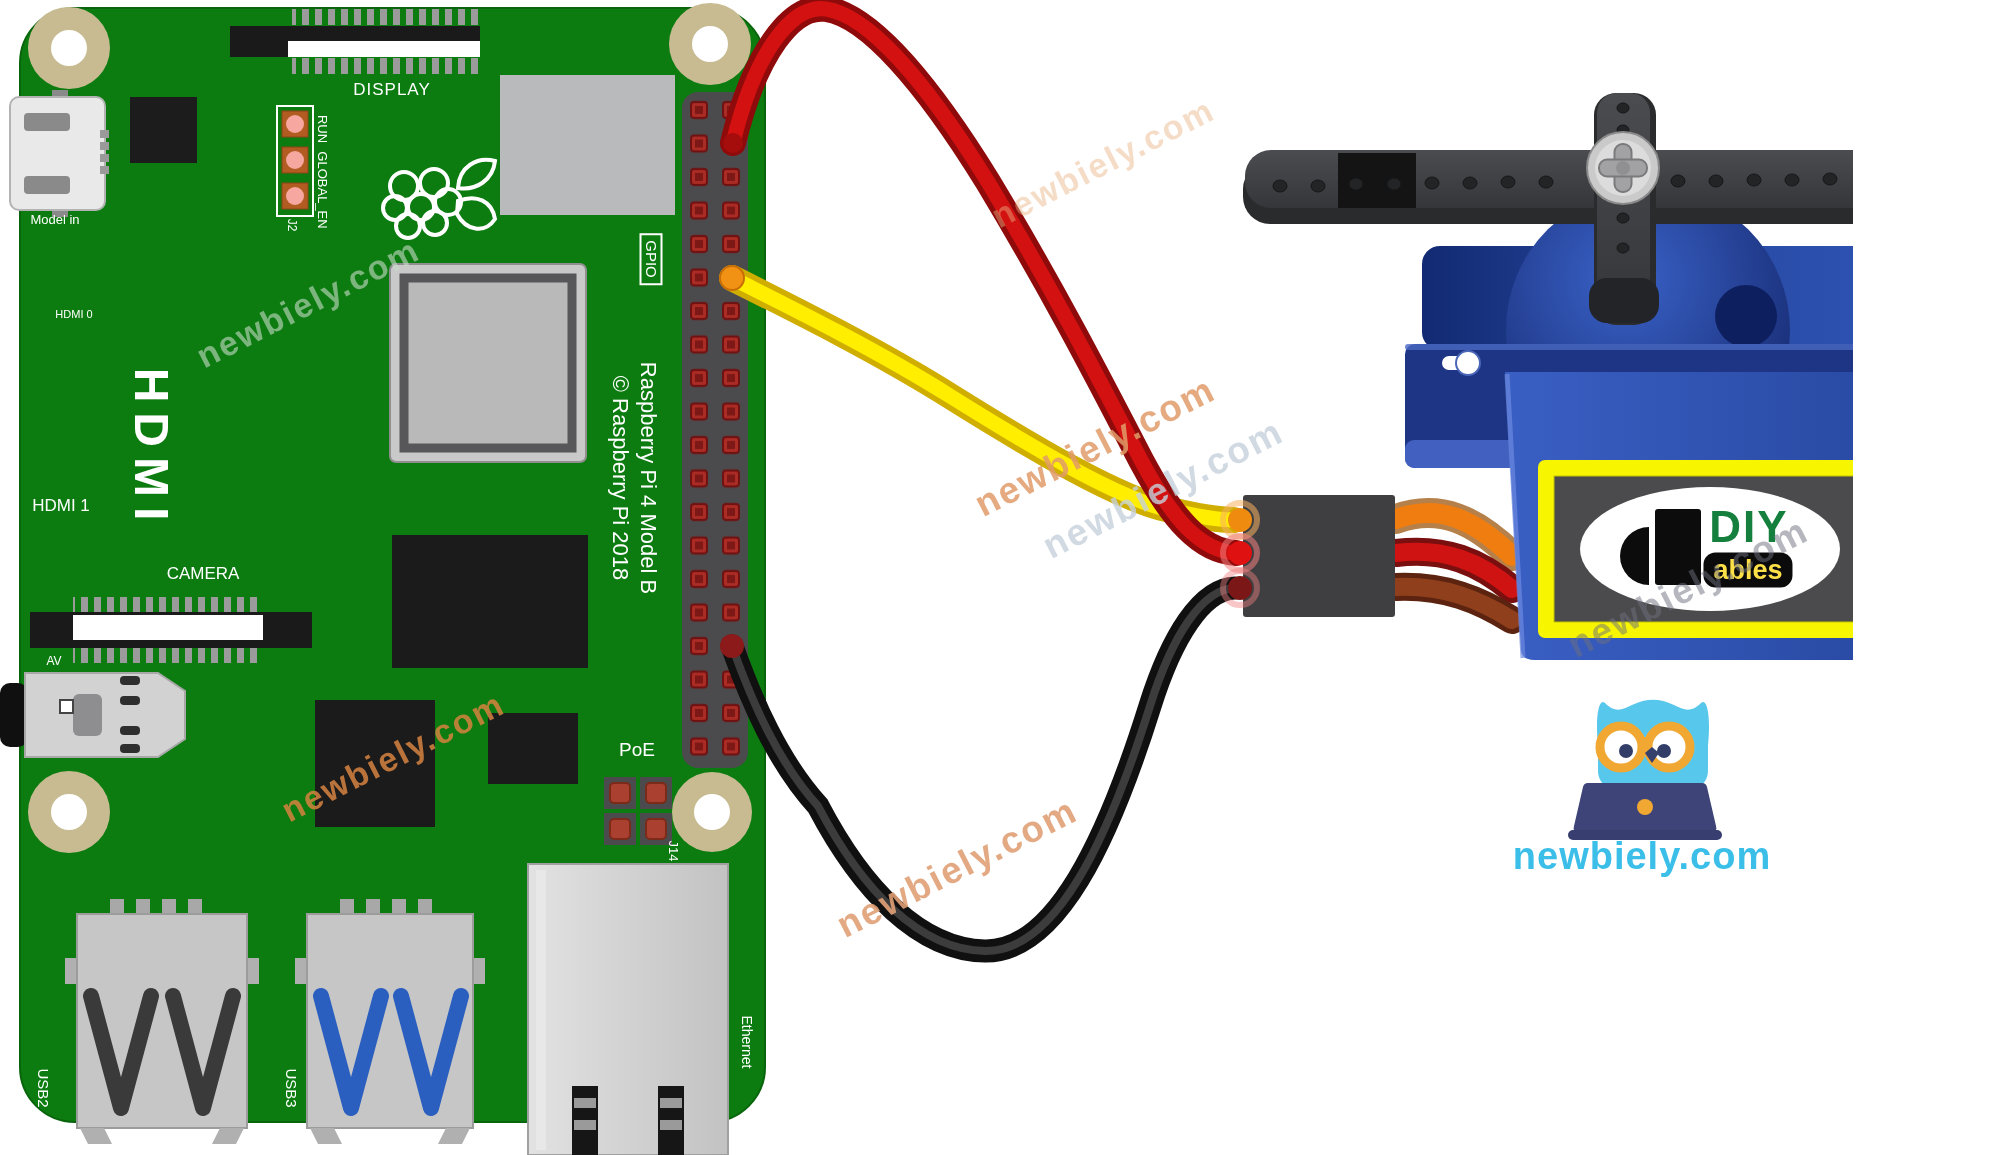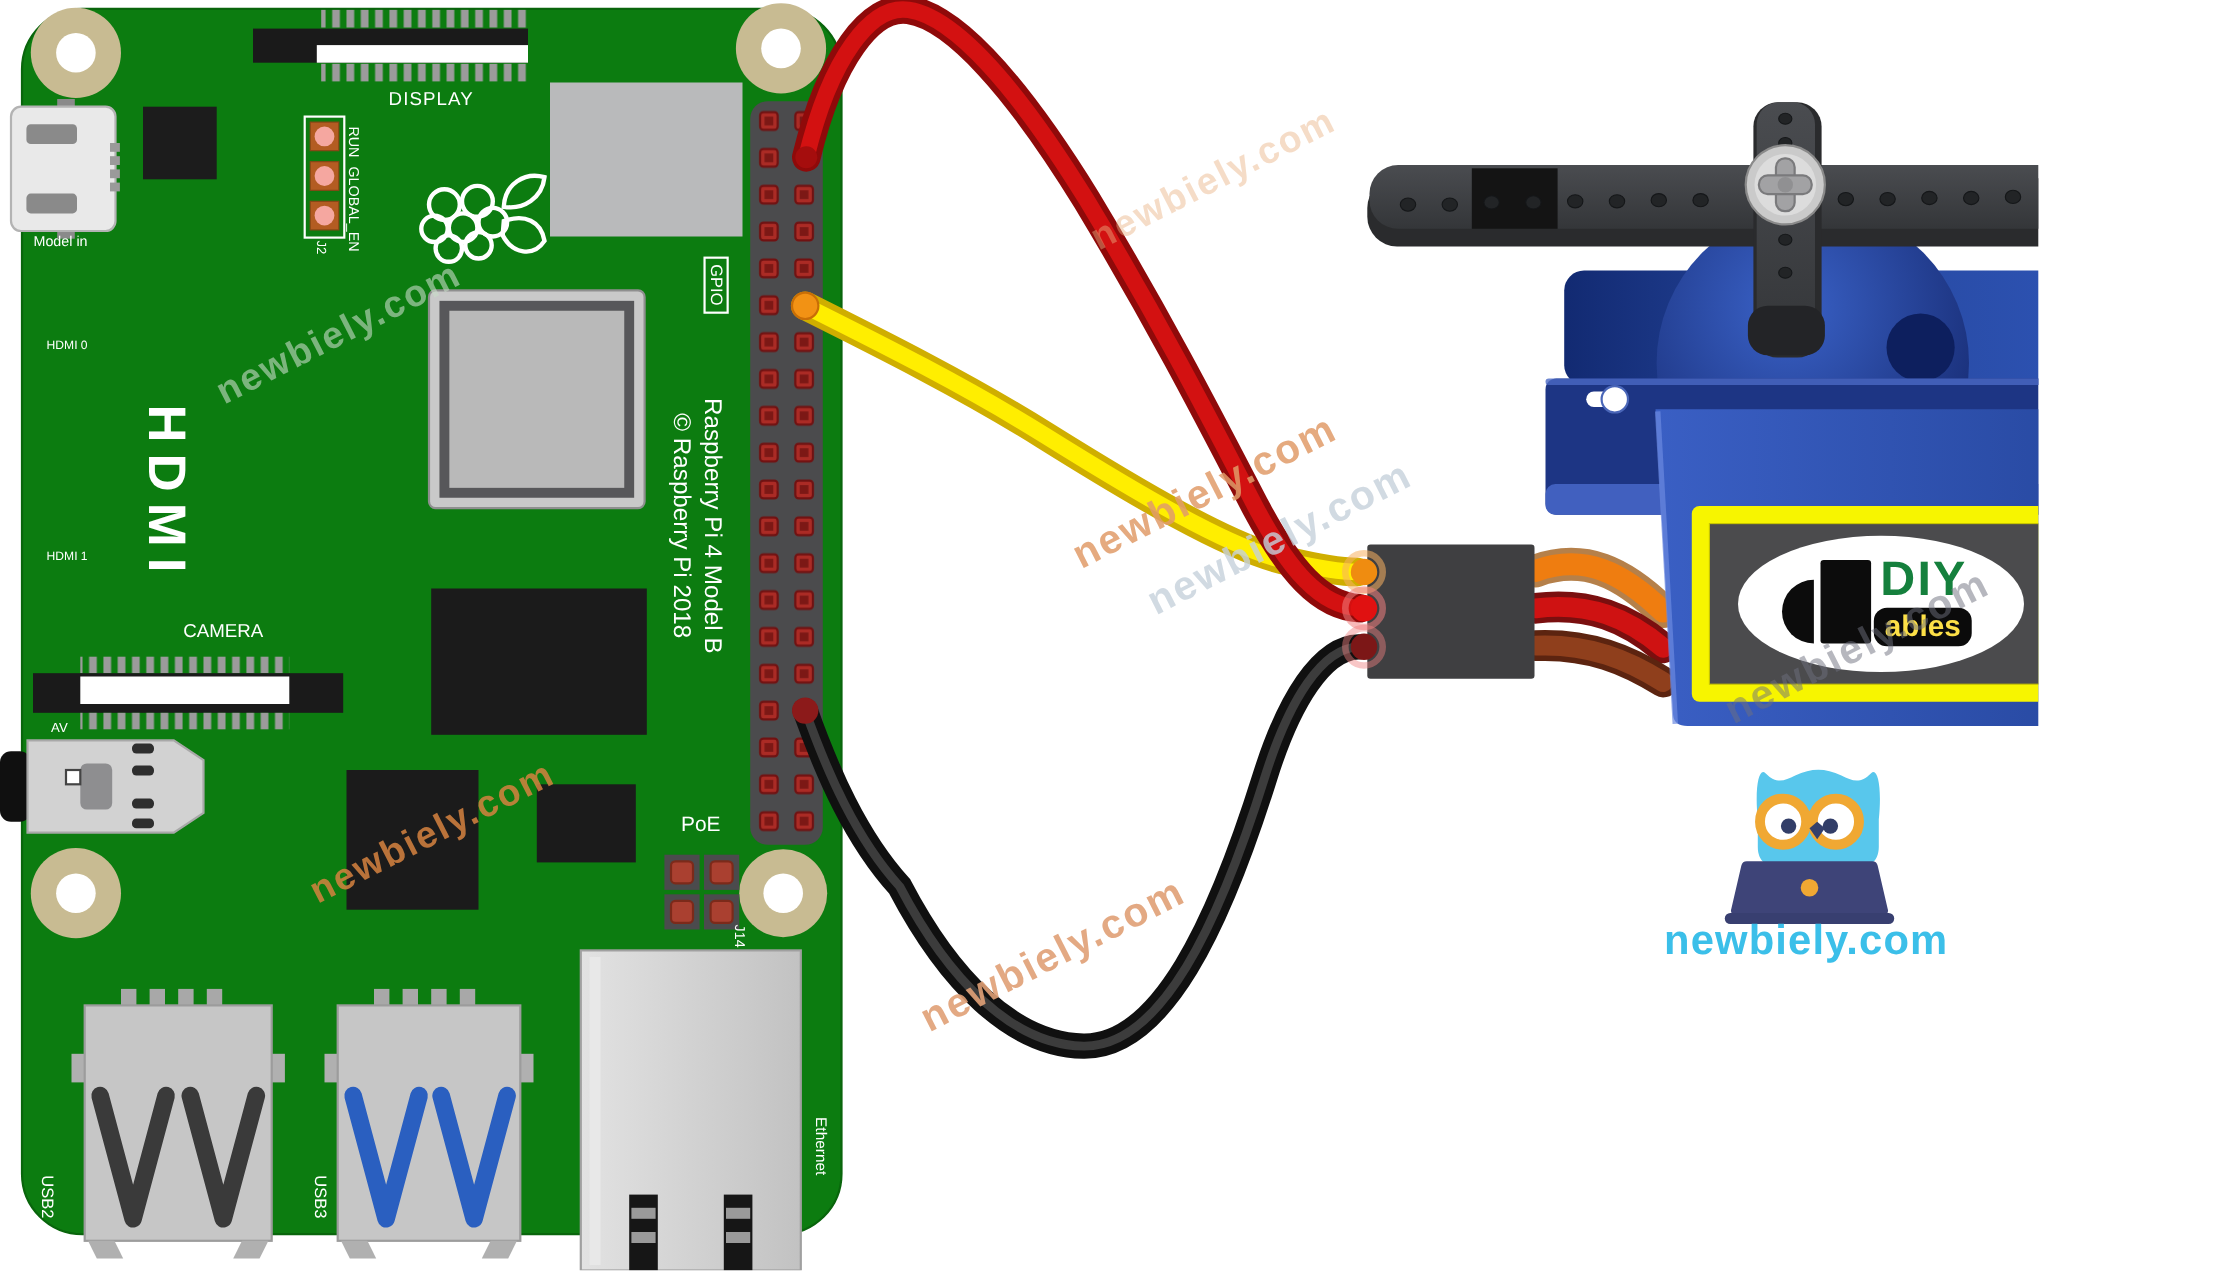--- a/index.html
+++ b/index.html
@@ -320,23 +320,23 @@
       <circle cx="1645" cy="807" r="8" fill="#f0a833"></circle>
     </g>
   </g>
 </svg>
 
 <div class="lbl" style="left:392px;top:90px;font-size:17px;letter-spacing:1px;">DISPLAY</div>
 <div class="lbl" style="left:55px;top:219px;font-size:13px;">Model in</div>
 <div class="lbl v" style="left:322px;top:129px;font-size:13px;">RUN</div>
 <div class="lbl v" style="left:322px;top:190px;font-size:13px;">GLOBAL_EN</div>
 <div class="lbl v" style="left:292px;top:225px;font-size:12px;">J2</div>
-<div class="lbl" style="left:61px;top:314px;font-size:11px;">HDMI 0</div>
+<div class="lbl" style="left:74px;top:314px;font-size:11px;">HDMI 0</div>
 <div class="lbl v" style="left:151px;top:449px;font-size:48px;font-weight:bold;letter-spacing:10px;">HDMI</div>
-<div class="lbl" style="left:61px;top:506px;font-size:11px;">HDMI 1</div>
+<div class="lbl" style="left:61px;top:506px;font-size:17px;">HDMI 1</div>
 <div class="lbl" style="left:203px;top:574px;font-size:17px;text-align:center;">CAMERA</div>
 <div class="lbl" style="left:54px;top:661px;font-size:12px;">AV</div>
 <div class="lbl v gpiobox" style="left:651px;top:259px;font-size:15px;">GPIO</div>
 <div class="lbl v modelblock" style="left:634px;top:478px;font-size:22px;">
   <div>Raspberry Pi 4 Model B</div>
   <div>© Raspberry Pi 2018</div>
 </div>
 <div class="lbl" style="left:637px;top:750px;font-size:19px;text-align:right;">PoE</div>
 <div class="lbl v" style="left:673px;top:851px;font-size:13px;">J14</div>
 <div class="lbl v" style="left:747px;top:1042px;font-size:14px;">Ethernet</div>

